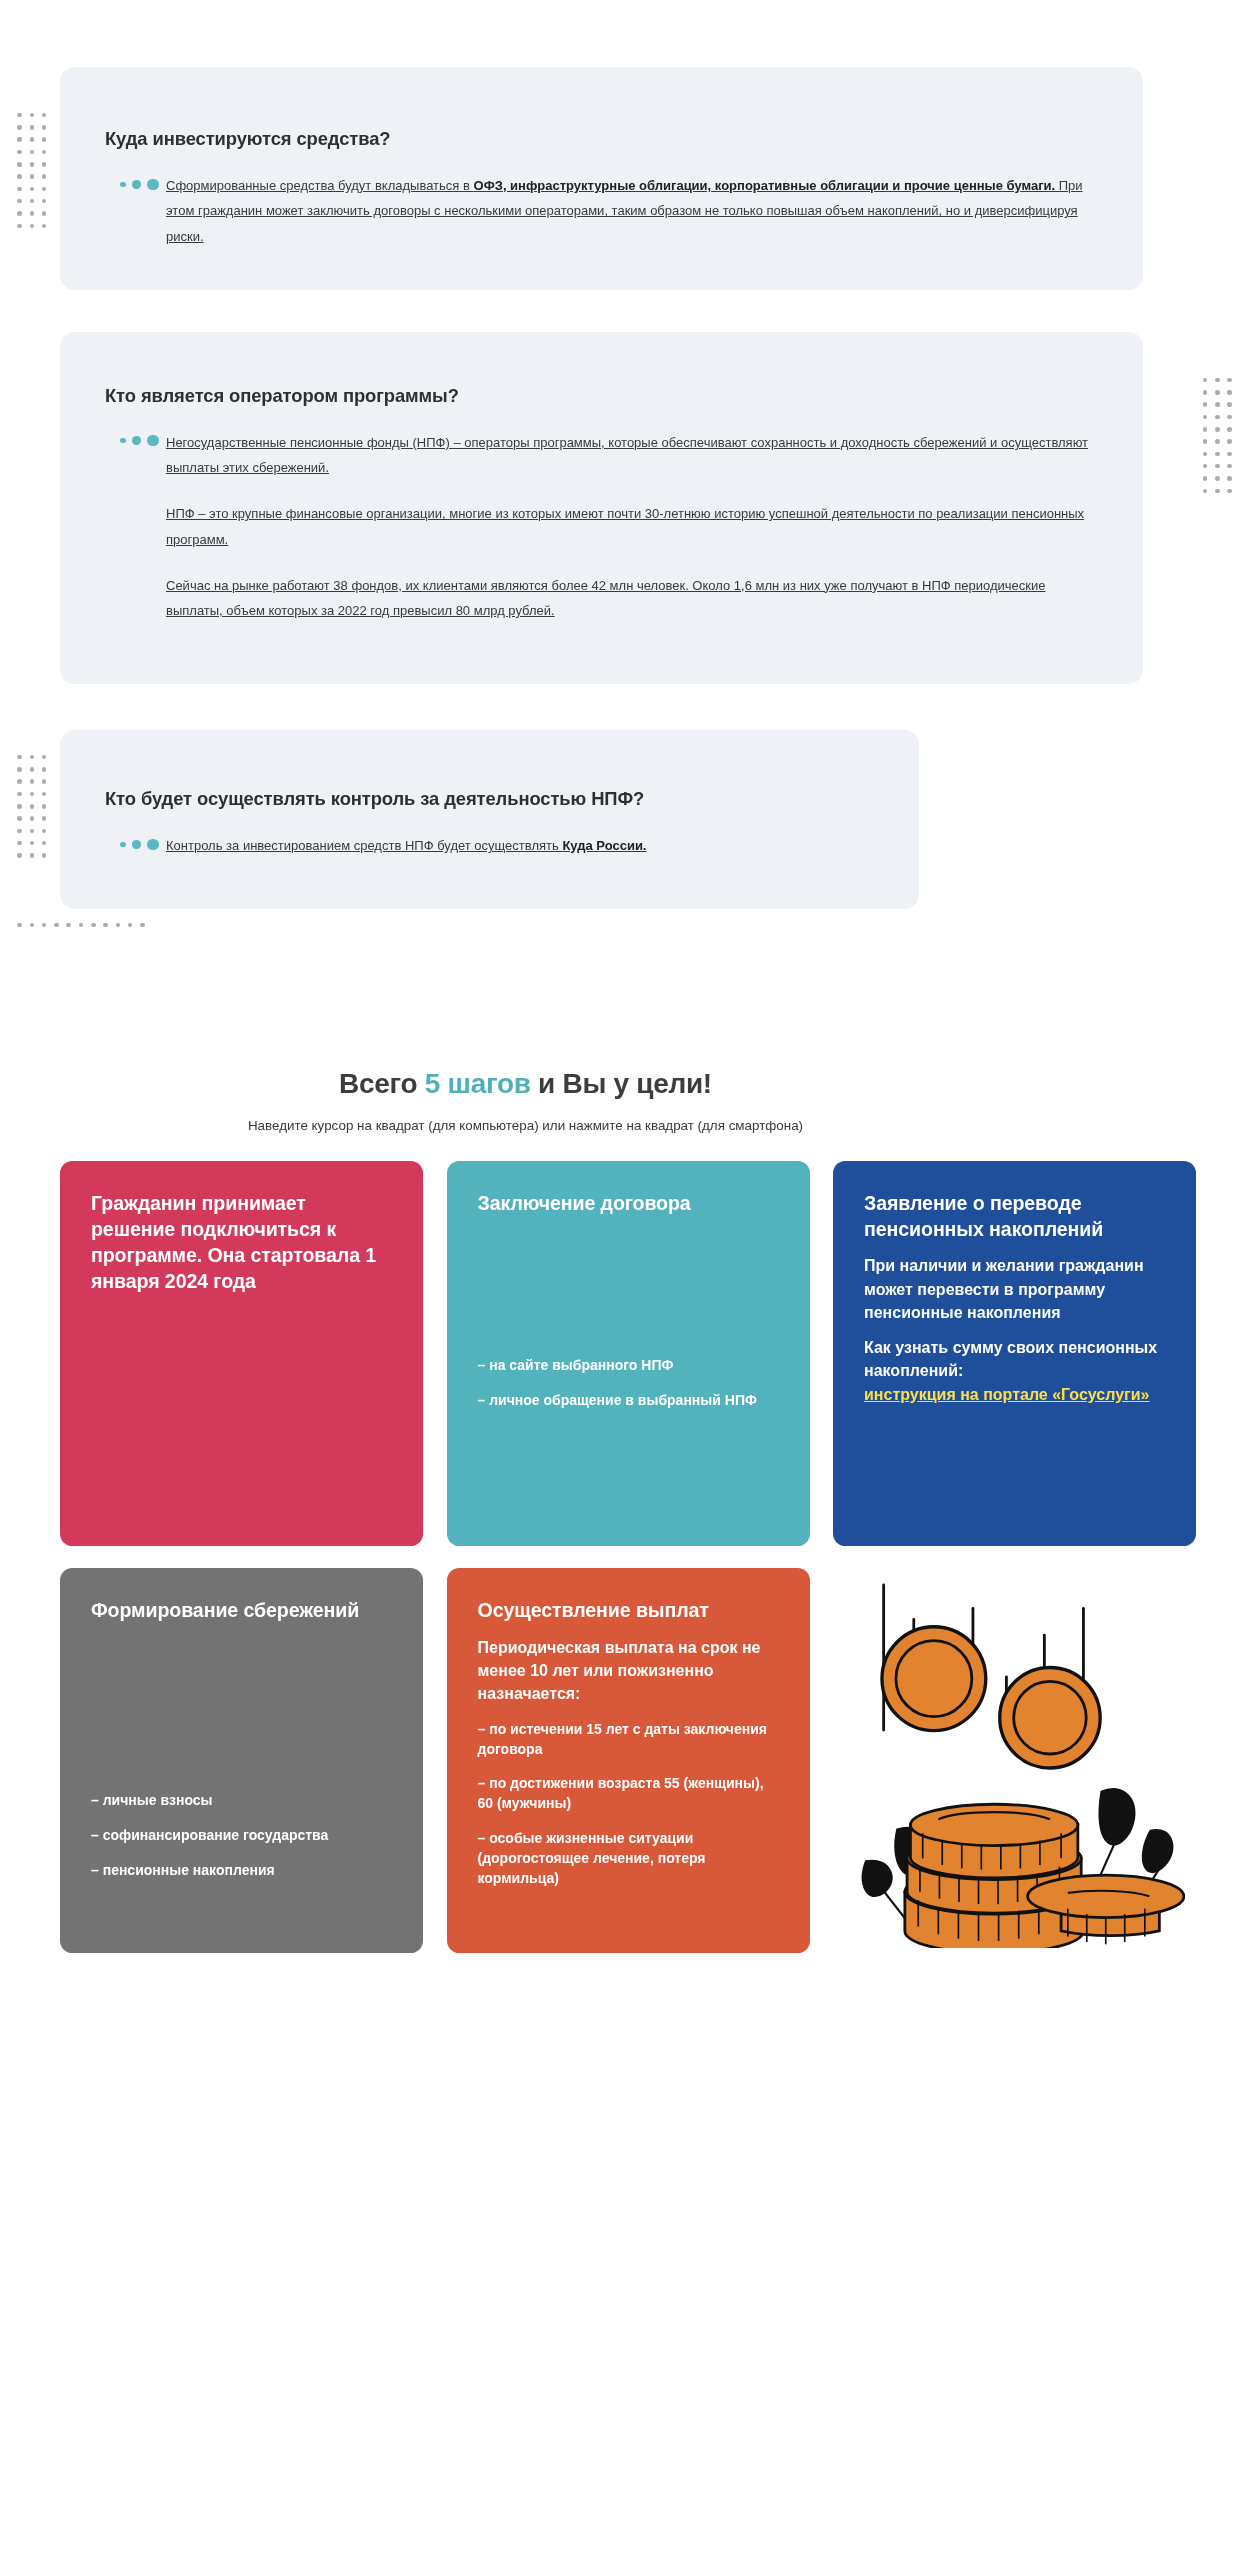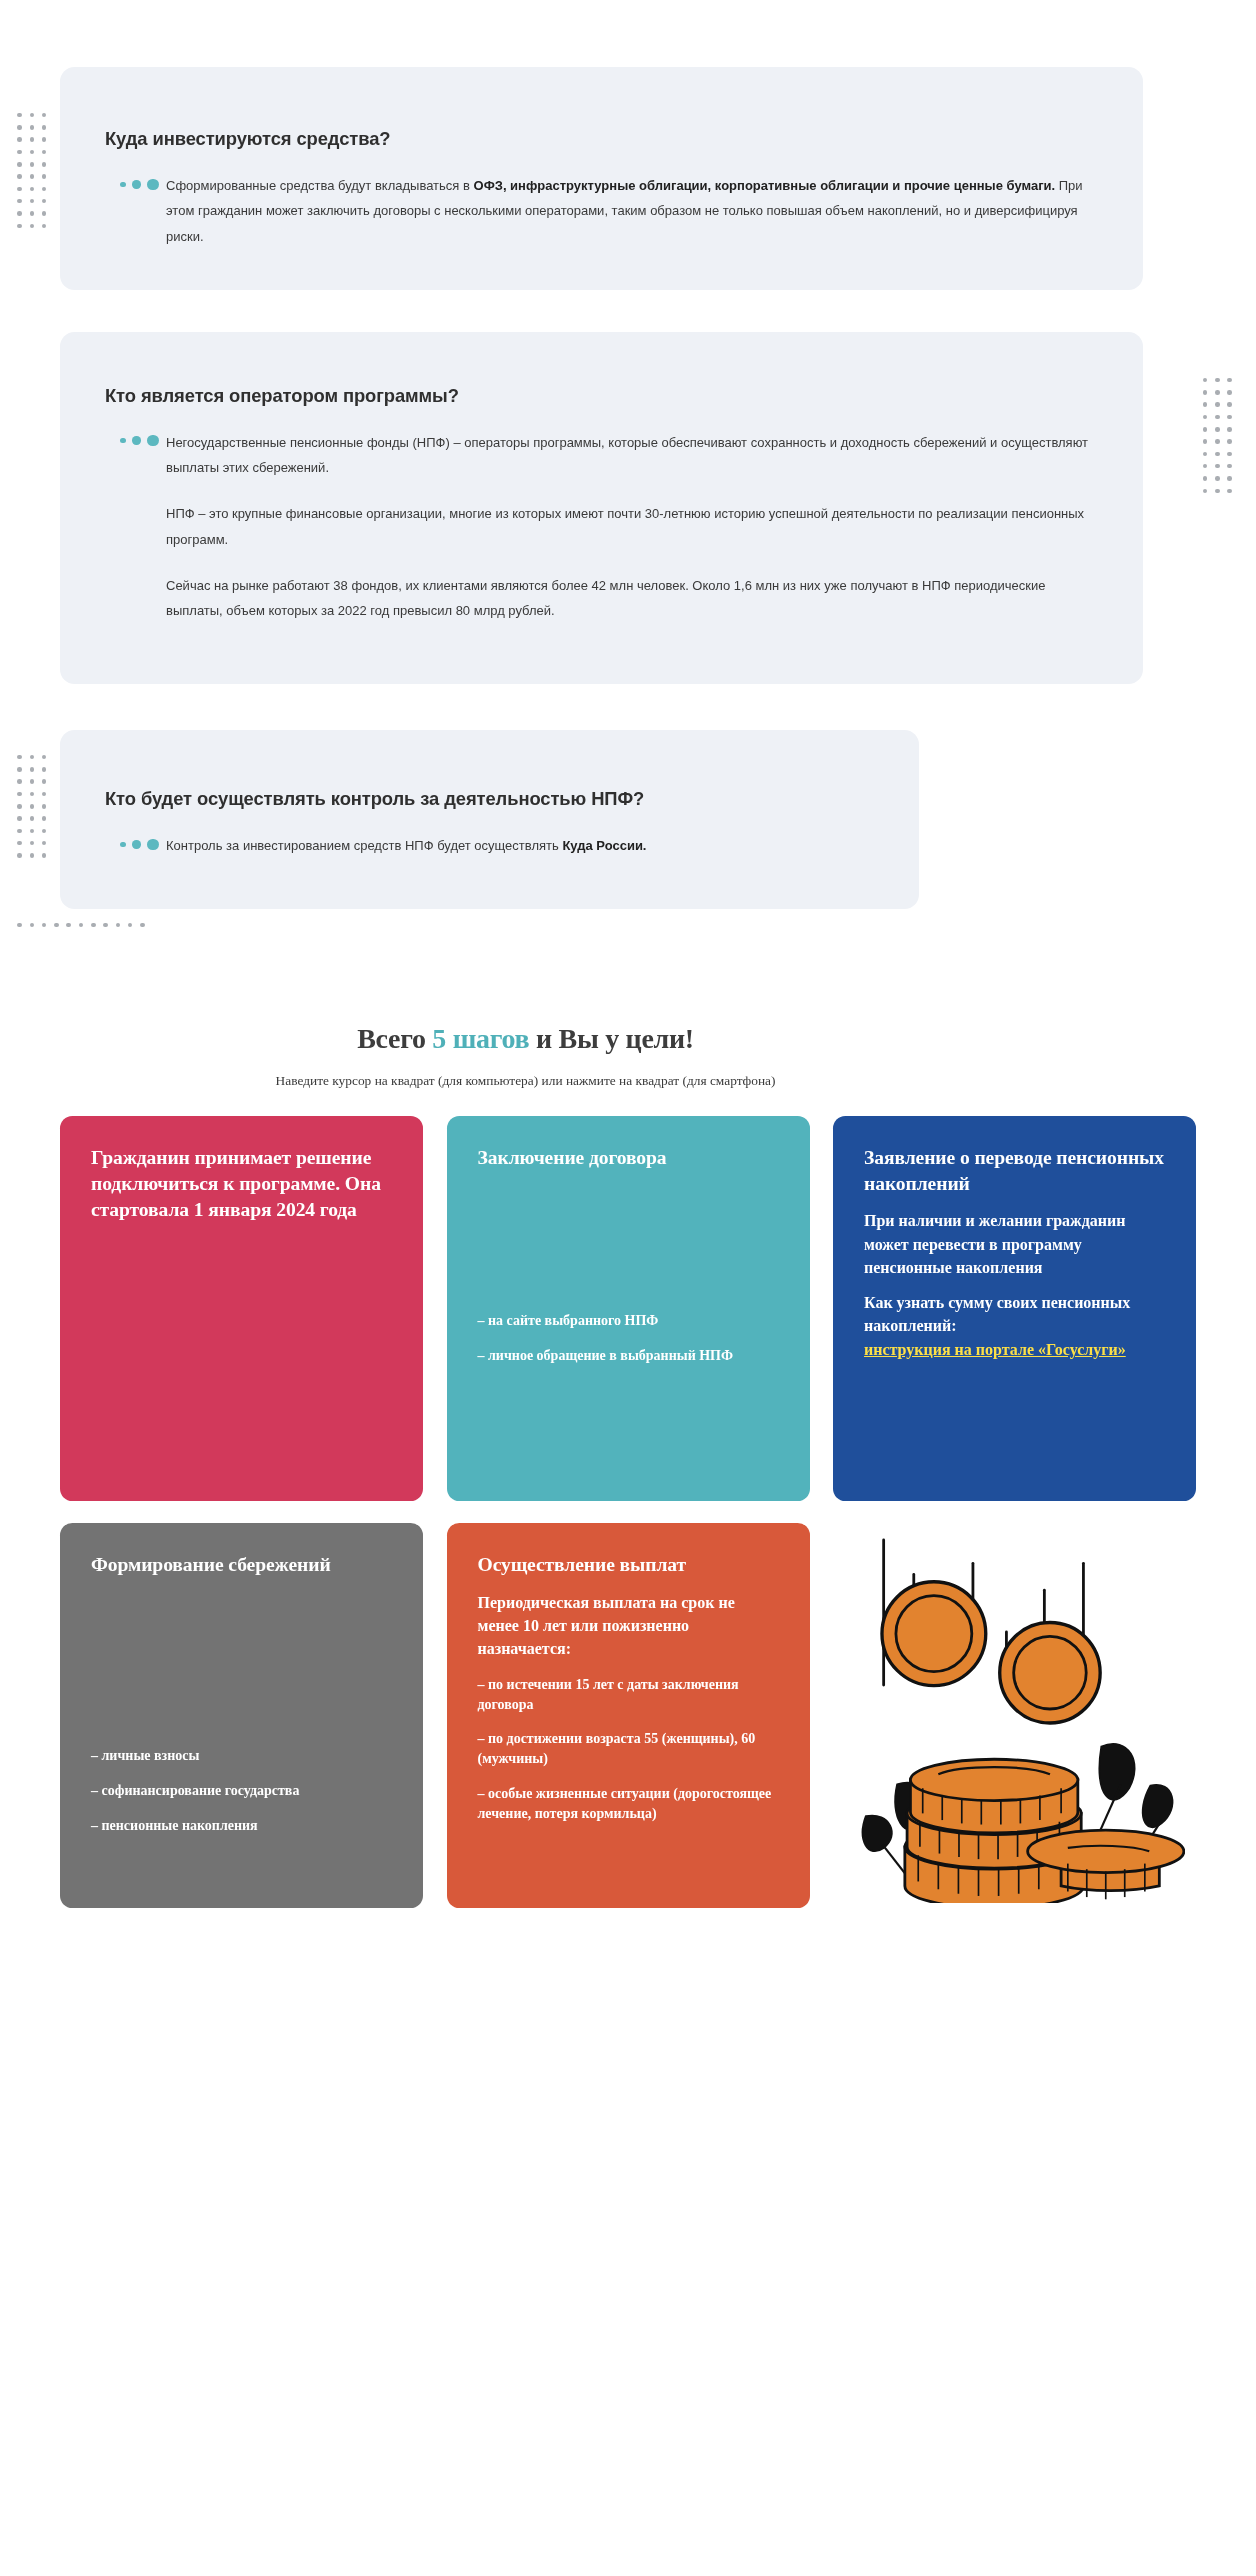--- a/index.html
+++ b/index.html
@@ -46,20 +46,21 @@
   .faq-card-3 .faq-title { top: 58px; }
 
   .faq-body {
     position: absolute;
     left: 106px;
     right: 50px;
     font-size: 13px;
     line-height: 1.95;
     color: #3a3a3a;
     font-weight: 500;
+    text-decoration: underline;
   }
   .faq-card-1 .faq-body { top: 106px; }
   .faq-card-2 .faq-body { top: 98px; }
   .faq-card-3 .faq-body { top: 103px; }
 
   .faq-body p { margin: 0 0 20.7px 0; }
   .faq-body p:last-child { margin-bottom: 0; }
   .faq-body b { font-weight: bold; color: #212121; }
 
   
@@ -95,26 +96,25 @@
   }
 
   .dots-left-1  { left: 13.4px;  top: 109px;  grid-template-columns: repeat(3, 12.3px); }
   .dots-right-1 { left: 1199px; top: 374px; grid-template-columns: repeat(3, 12.3px); }
   .dots-left-2  { left: 13.4px;  top: 751px; grid-template-columns: repeat(3, 12.3px); }
   .dots-bottom  { left: 13.4px;  top: 919px; grid-template-columns: repeat(11, 12.3px); }
 
   
   .steps-section {
     position: absolute;
-    left: 0; top: 982px;
+    left: 0; top: 1027px;
     width: 1051px;
     height: 983px;
     background: #ffffff;
     border-bottom: 0.6px solid #eeeeee;
-    font-family: Liberation Serif, serif;
   }
 
   .steps-heading {
     text-align: center;
     font-size: 28px;
     font-weight: bold;
     color: #3d3d3d;
     margin-top: 41px;
     letter-spacing: -0.3px;
   }

